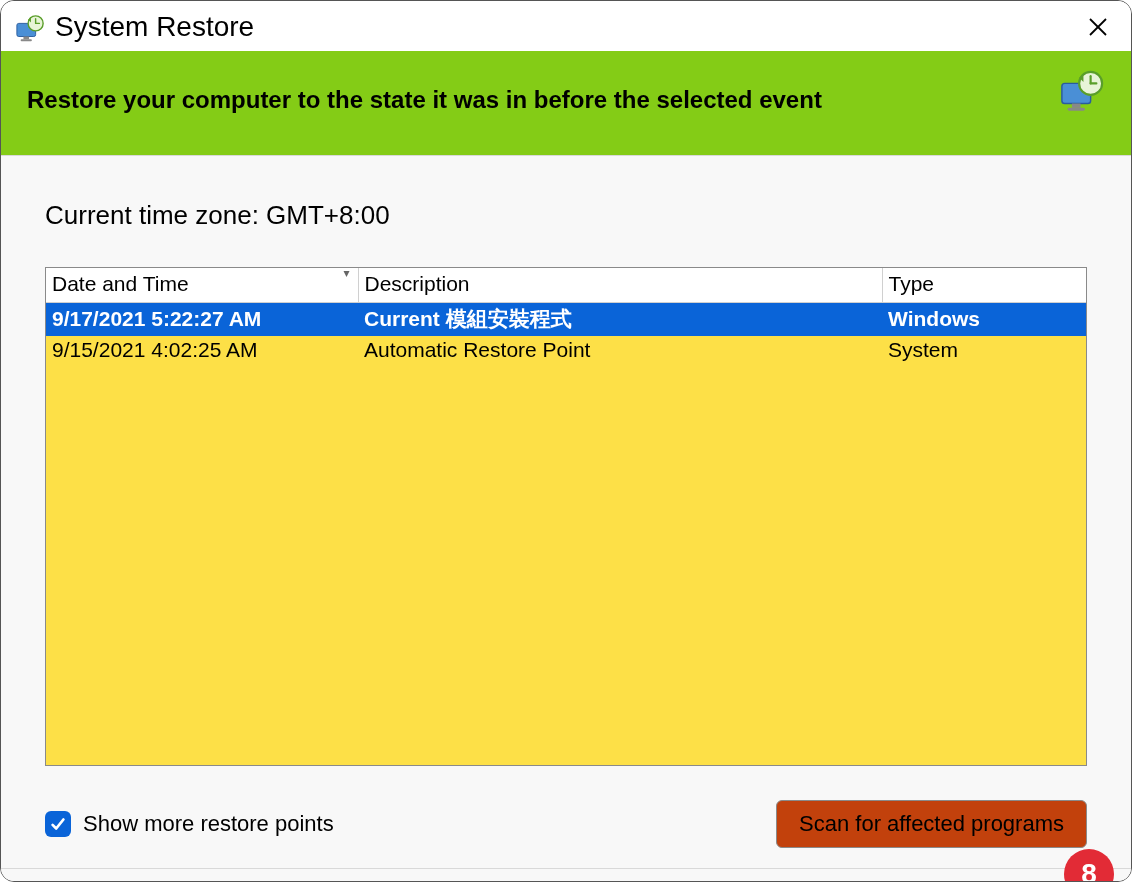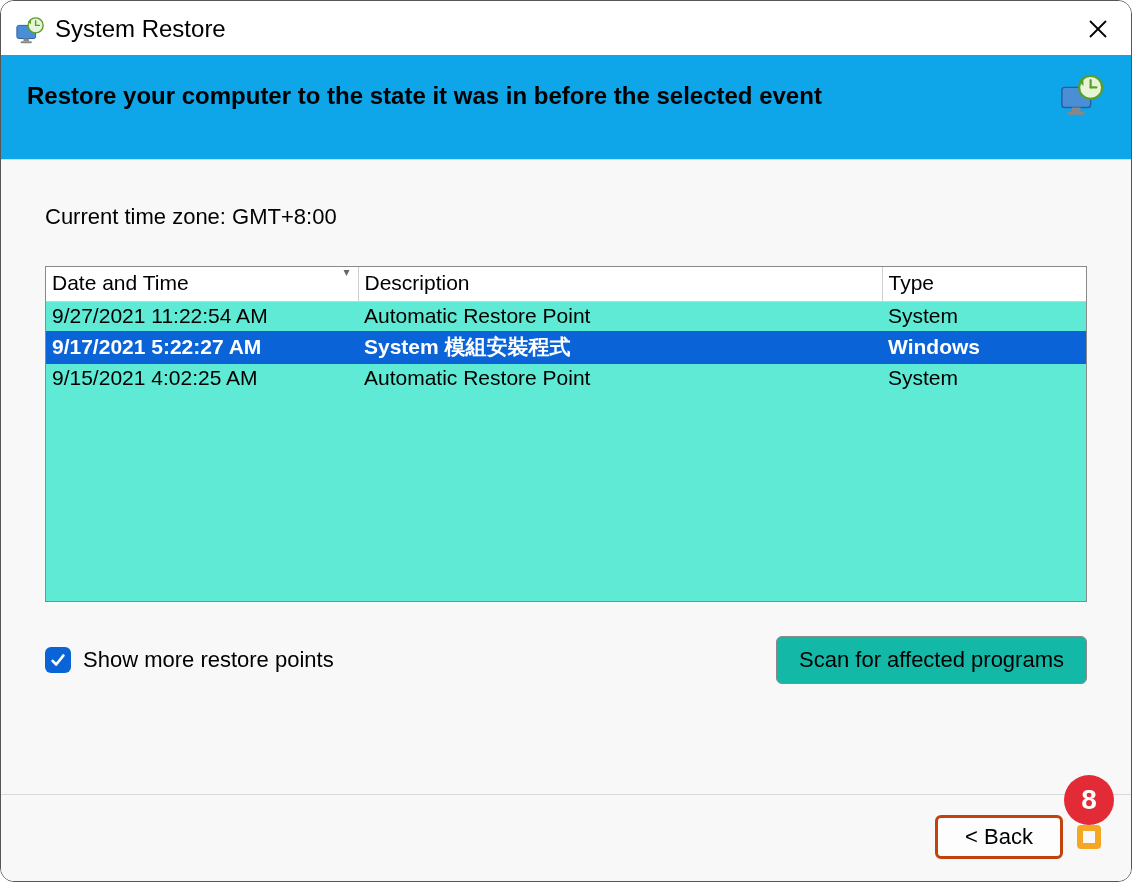--- a/index.html
+++ b/index.html
@@ -25,69 +25,69 @@
     padding: 6px 10px 4px 14px;
     height: 54px;
     background: #fff;
   }
   .title-icon {
     width: 30px; height: 30px;
     margin-right: 10px;
     position: relative; top: 2px;
   }
   .title-text {
-    font-size: 24px;
+    font-size: 28px;
     flex: 1;
   }
   .close-btn {
     width: 46px; height: 40px;
     display:flex; align-items:center; justify-content:center;
     font-size: 22px;
     cursor: pointer;
   }
   .close-x {
     width: 20px; height: 20px;
   }
   .close-x line { stroke:#000; stroke-width:1.8; }
 
   
   .header-area {
     padding: 18px 26px 40px 26px;
-    display:flex; align-items:center;
+    display:flex; align-items:flex-end;
     border-bottom: 1px solid #d9d9d9;
-    background:#0ea5e9;
+    background:#84cc16;
   }
   .heading {
     font-size: 24px;
     font-weight: 700;
     flex:1;
     line-height:1.3;
   }
   .header-icon {
     width: 46px; height: 46px;
     margin-left: 20px;
   }
 
   
   .body {
     flex:1;
     background:#f8f8f8;
     padding: 44px 44px 20px 44px;
     display:flex; flex-direction:column;
   }
   .tz-label {
-    font-size: 22px;
+    font-size: 26px;
     margin-bottom: 36px;
   }
 
   
   .table-wrap {
     border: 1px solid #8a8a8a;
-    background:#5eead4;
-    height: 336px;
+    background:#fde047;
+    height: 499px;
     overflow:hidden;
   }
   table.rplist {
     width:100%;
     border-collapse: collapse;
     font-size: 21px;
   }
   table.rplist th {
     text-align: left;
     font-weight: 400;
@@ -137,21 +137,21 @@
   }
   .chk svg { width:18px; height:18px; }
   .chk svg path { stroke:#fff; stroke-width:3; fill:none; stroke-linecap:round; stroke-linejoin:round; }
   .chk-label { font-size:22px; }
   .spacer { flex:1; }
   .scan-btn {
     font-size: 22px;
     padding: 10px 22px;
     border: 1px solid #8a8a8a;
     border-radius: 6px;
-    background:#14b8a6;
+    background:#c2410c;
     cursor:pointer;
   }
 
   
   .footer {
     border-top: 1px solid #d9d9d9;
     background:#f8f8f8;
     padding: 20px 30px 22px 30px;
     display:flex; justify-content:flex-end; align-items:center;
     gap: 14px;
@@ -250,28 +250,23 @@
             </th>
             <th>
               <span>Description</span>
             </th>
             <th>
               <span>Type</span>
             </th>
           </tr>
         </thead>
         <tbody id="rp-tbody">
-            <tr>
-              <td>9/27/2021 11:22:54 AM</td>
-              <td>Automatic Restore Point</td>
-              <td>System</td>
-            </tr>
             <tr class="selected">
               <td>9/17/2021 5:22:27 AM</td>
-              <td>System 模組安裝程式</td>
+              <td>Current 模組安裝程式</td>
               <td>Windows</td>
             </tr>
             <tr>
               <td>9/15/2021 4:02:25 AM</td>
               <td>Automatic Restore Point</td>
               <td>System</td>
             </tr>
           </tbody>
       </table>
     </div>

